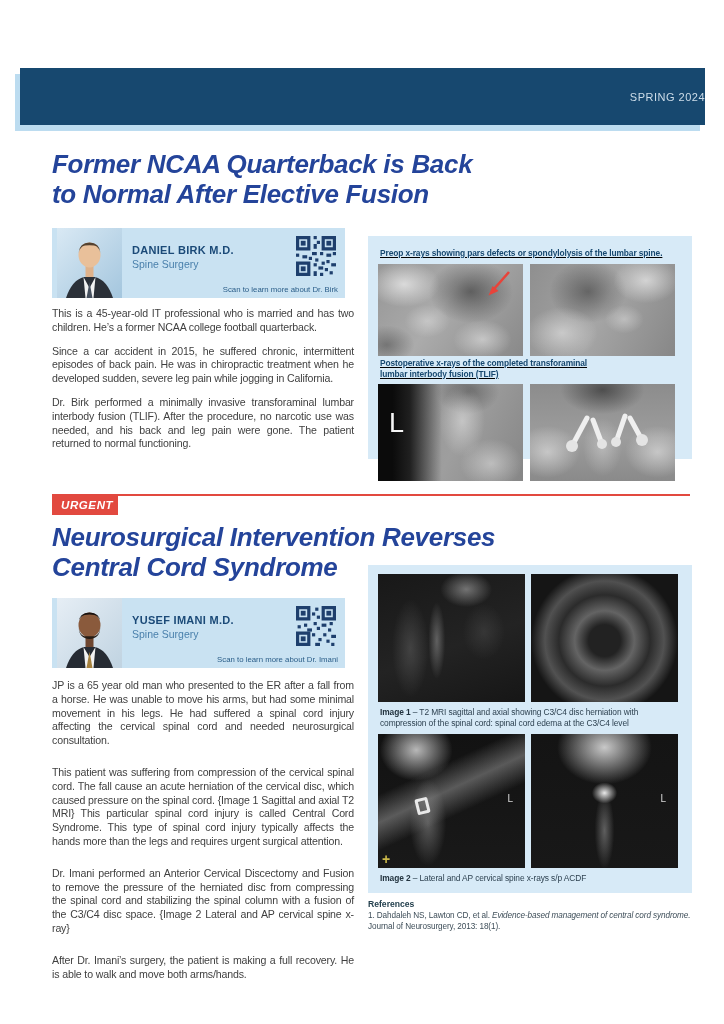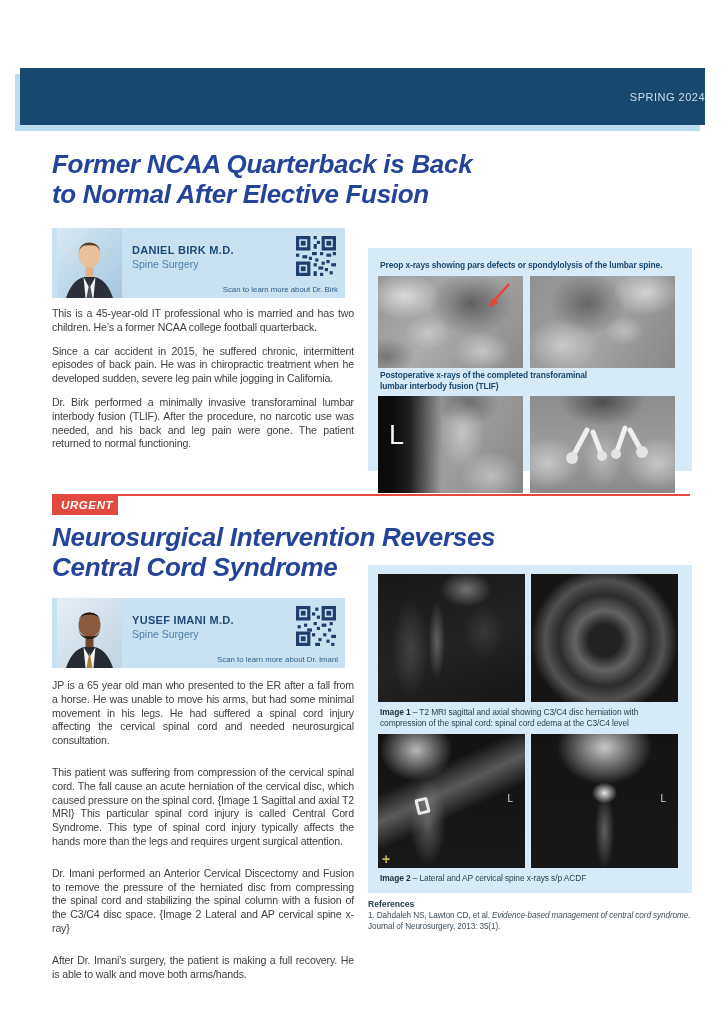--- a/index.html
+++ b/index.html
@@ -33,21 +33,21 @@
   
   .body-copy { position:absolute; left:52px; width:302px; color:#3F3F3F; text-align:justify;
     font-size:10.6px; line-height:13.8px; letter-spacing:-0.15px; }
   .body-copy.b1 { top:307px; }
   .body-copy.b1 p + p { margin-top:10px; }
   .body-copy.b2 { top:679px; }
   .body-copy.b2 p + p { margin-top:18px; }
 
   
   .figure-panel { position:absolute; left:368px; width:324px; background:#D7EAF7; padding:10px; }
-  .panel1 { top:248px; height:223px; }
+  .panel1 { top:236px; height:223px;text-decoration:underline; }
   .panel2 { top:565px; height:328px; padding-top:9px; }
   .fig-caption { color:#17486F; font-weight:bold; font-size:8.4px; line-height:10.8px;
     letter-spacing:-0.1px; margin:2px 0 5px 2px; }
   .fig-caption.two-line { width:218px; }
   .img-row { display:flex; gap:7px; }
   .panel2 .img-row { gap:6px; }
   .ximg { position:relative; overflow:hidden; flex:none; }
   .panel1 .ximg { width:145px; }
   .row-preop .ximg { height:92px; }
   .row-postop .ximg { height:97px; }
@@ -306,16 +306,16 @@
       </div>
       <div class="ximg cx-ap">
         <span class="marker-sm">L</span>
       </div>
     </div>
     <p class="img-caption"><b>Image 2</b><span> – Lateral and AP cervical spine x-rays s/p ACDF</span></p>
   </div>
 
   <div class="references">
     <div class="ref-heading">References</div>
-    <p class="ref-item"><span>1. Dahdaleh NS, Lawton CD, et al. </span><i>Evidence-based management of central cord syndrome.</i><span> Journal of Neurosurgery, 2013: 35(1).</span></p>
+    <p class="ref-item"><span>1. Dahdaleh NS, Lawton CD, et al. </span><i>Evidence-based management of central cord syndrome.</i><span> Journal of Neurosurgery, 2013: 18(1).</span></p>
   </div>
 
 </div>
 
 </body></html>

